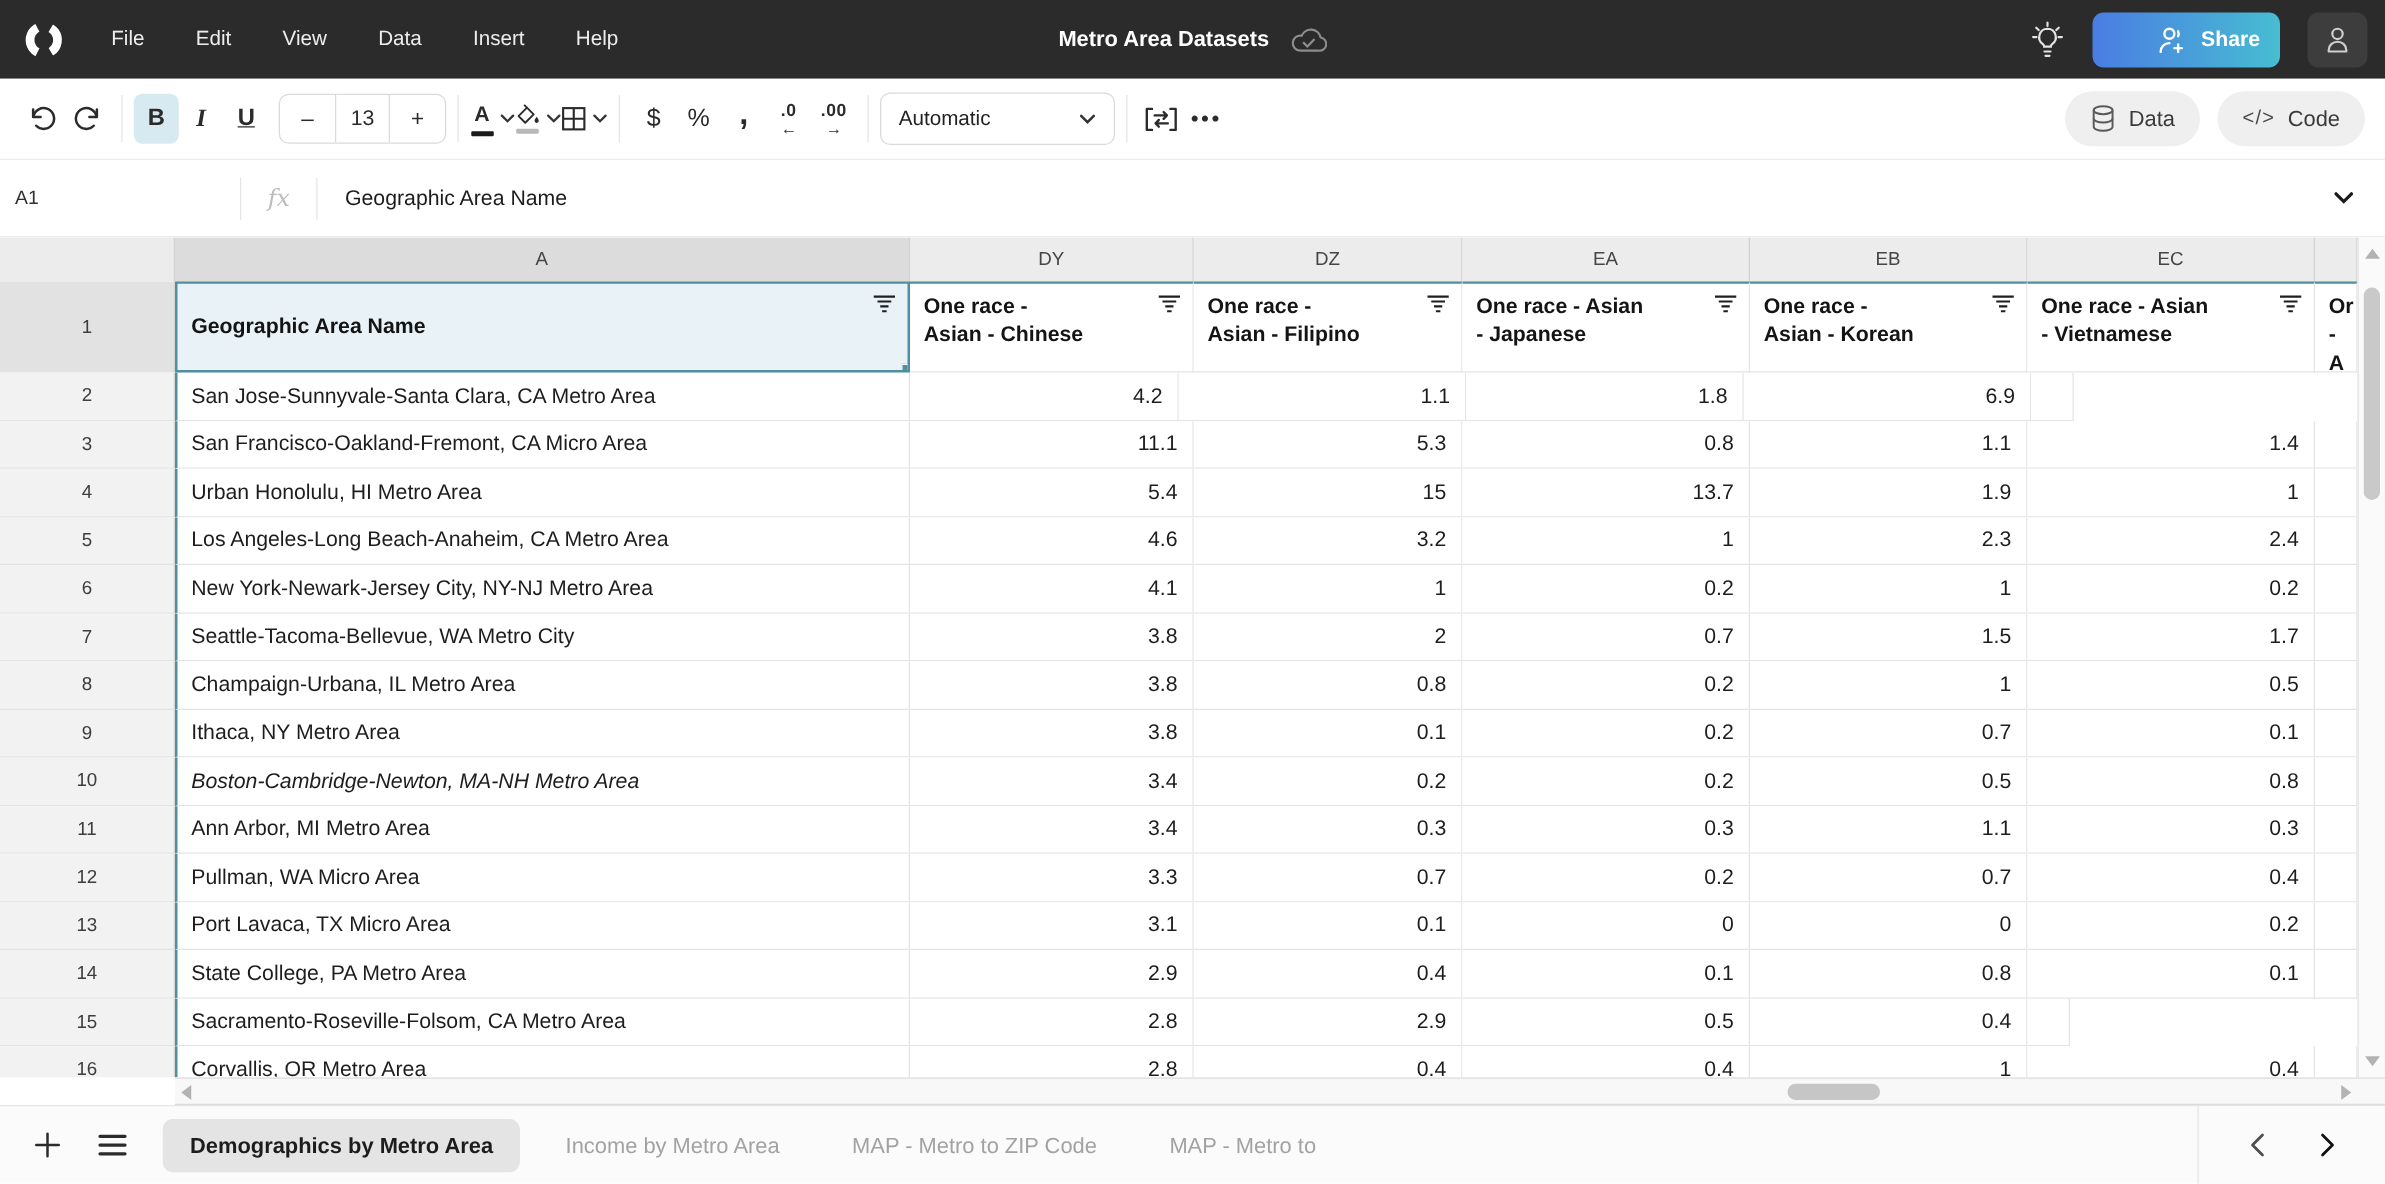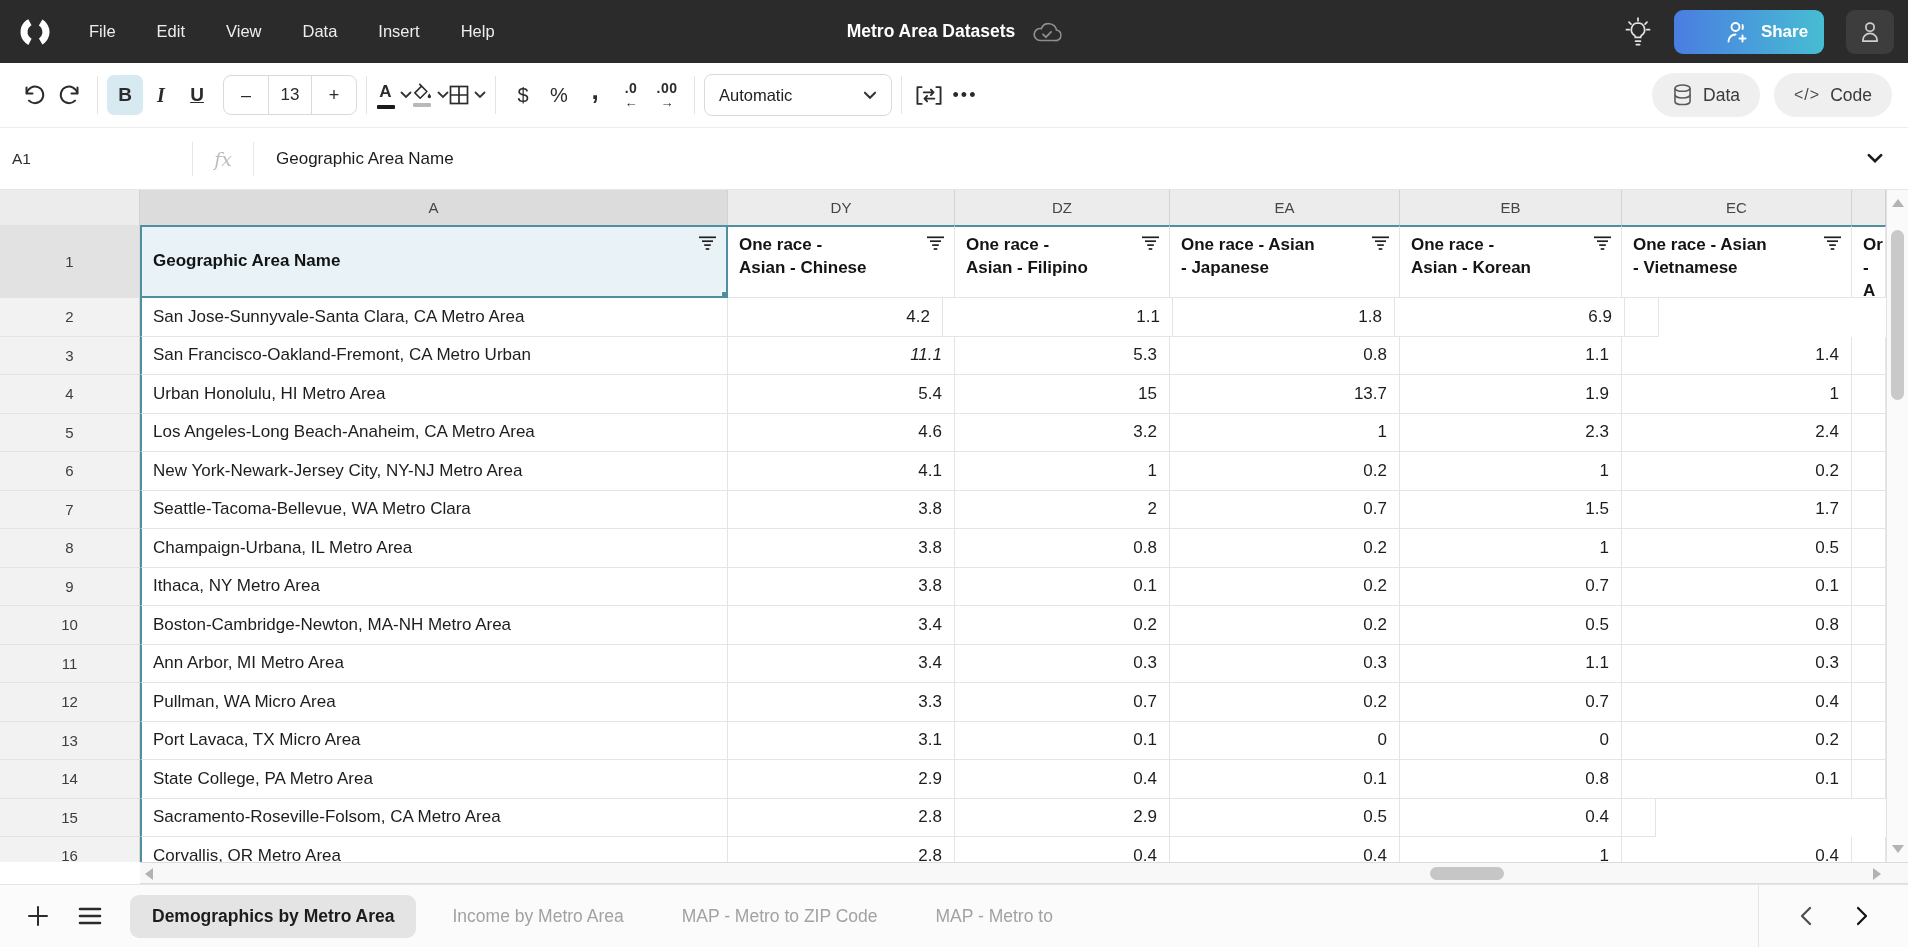--- a/index.html
+++ b/index.html
@@ -387,22 +387,22 @@
         <div class="gut">2</div>
         <div class="cell namec colA" style="width: 588px;">San Jose-Sunnyvale-Santa Clara, CA Metro Area</div>
         <div class="cell numc" style="width: 215px;">4.2</div>
         <div class="cell numc" style="width: 230px;">1.1</div>
         <div class="cell numc" style="width: 222px;">1.8</div>
         <div class="cell numc" style="width: 230px;">6.9</div>
         <div class="cell" style="width: 34px;"></div>
       </div>
       <div class="srow drow">
         <div class="gut">3</div>
-        <div class="cell namec colA" style="width: 588px;">San Francisco-Oakland-Fremont, CA Metro Urban</div>
-        <div class="cell numc" style="width: 227px; font-style: italic;">11.1</div>
+        <div class="cell namec colA" style="width: 588px;">San Francisco-Oakland-Fremont, CA Micro Area</div>
+        <div class="cell numc" style="width: 227px;">11.1</div>
         <div class="cell numc" style="width: 215px;">5.3</div>
         <div class="cell numc" style="width: 230px;">0.8</div>
         <div class="cell numc" style="width: 222px;">1.1</div>
         <div class="cell numc" style="width: 230px;">1.4</div>
         <div class="cell" style="width: 34px;"></div>
       </div>
       <div class="srow drow">
         <div class="gut">4</div>
         <div class="cell namec colA" style="width: 588px;">Urban Honolulu, HI Metro Area</div>
         <div class="cell numc" style="width: 227px;">5.4</div>
@@ -427,21 +427,21 @@
         <div class="cell namec colA" style="width: 588px;">New York-Newark-Jersey City, NY-NJ Metro Area</div>
         <div class="cell numc" style="width: 227px;">4.1</div>
         <div class="cell numc" style="width: 215px;">1</div>
         <div class="cell numc" style="width: 230px;">0.2</div>
         <div class="cell numc" style="width: 222px;">1</div>
         <div class="cell numc" style="width: 230px;">0.2</div>
         <div class="cell" style="width: 34px;"></div>
       </div>
       <div class="srow drow">
         <div class="gut">7</div>
-        <div class="cell namec colA" style="width: 588px;">Seattle-Tacoma-Bellevue, WA Metro Clara</div>
+        <div class="cell namec colA" style="width: 588px;">Seattle-Tacoma-Bellevue, WA Metro City</div>
         <div class="cell numc" style="width: 227px;">3.8</div>
         <div class="cell numc" style="width: 215px;">2</div>
         <div class="cell numc" style="width: 230px;">0.7</div>
         <div class="cell numc" style="width: 222px;">1.5</div>
         <div class="cell numc" style="width: 230px;">1.7</div>
         <div class="cell" style="width: 34px;"></div>
       </div>
       <div class="srow drow">
         <div class="gut">8</div>
         <div class="cell namec colA" style="width: 588px;">Champaign-Urbana, IL Metro Area</div>
@@ -457,21 +457,21 @@
         <div class="cell namec colA" style="width: 588px;">Ithaca, NY Metro Area</div>
         <div class="cell numc" style="width: 227px;">3.8</div>
         <div class="cell numc" style="width: 215px;">0.1</div>
         <div class="cell numc" style="width: 230px;">0.2</div>
         <div class="cell numc" style="width: 222px;">0.7</div>
         <div class="cell numc" style="width: 230px;">0.1</div>
         <div class="cell" style="width: 34px;"></div>
       </div>
       <div class="srow drow">
         <div class="gut">10</div>
-        <div class="cell namec colA" style="width: 588px;">Boston-Cambridge-Newton, MA-NH Metro Area</div>
+        <div class="cell namec colA" style="width: 588px; font-style: italic;">Boston-Cambridge-Newton, MA-NH Metro Area</div>
         <div class="cell numc" style="width: 227px;">3.4</div>
         <div class="cell numc" style="width: 215px;">0.2</div>
         <div class="cell numc" style="width: 230px;">0.2</div>
         <div class="cell numc" style="width: 222px;">0.5</div>
         <div class="cell numc" style="width: 230px;">0.8</div>
         <div class="cell" style="width: 34px;"></div>
       </div>
       <div class="srow drow">
         <div class="gut">11</div>
         <div class="cell namec colA" style="width: 588px;">Ann Arbor, MI Metro Area</div>

